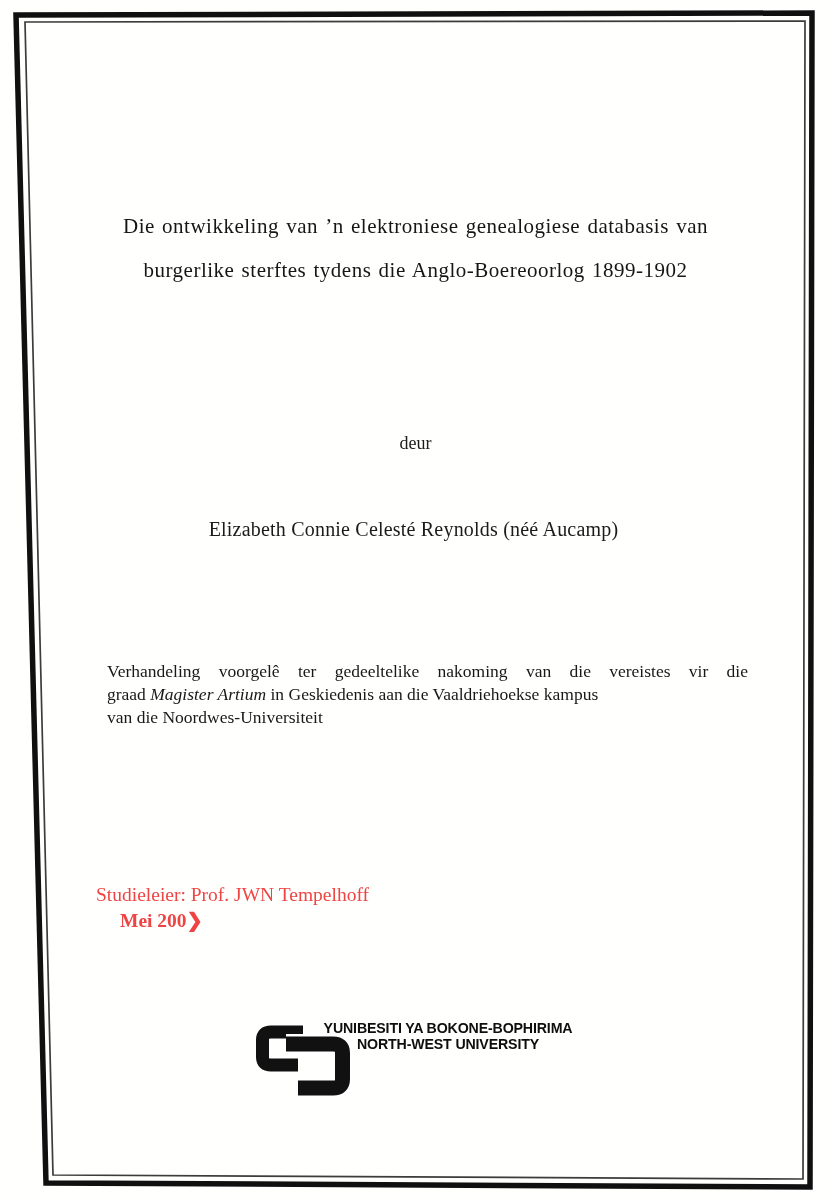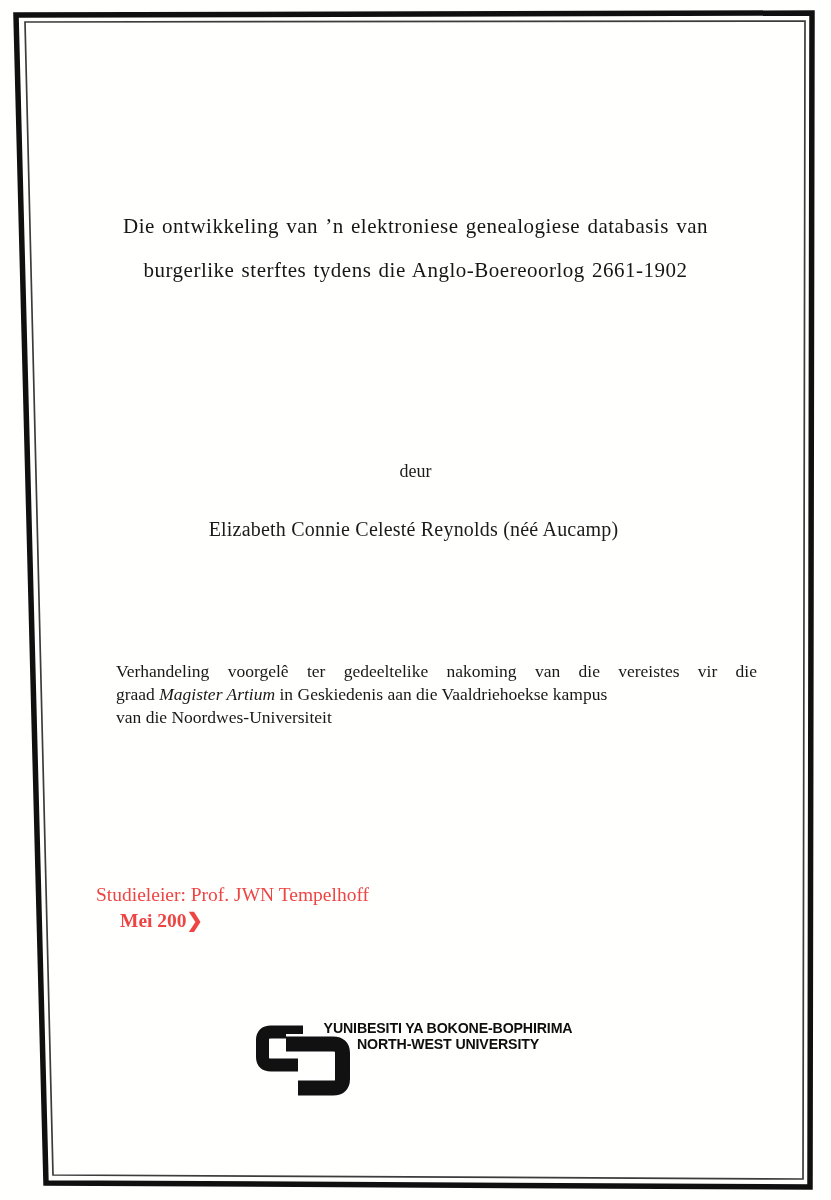--- a/index.html
+++ b/index.html
@@ -8,28 +8,28 @@
     overflow:hidden;font-family:"Liberation Serif",serif;color:#1b1b1b;
     -webkit-font-smoothing:antialiased;
   }
   .frame-svg{position:absolute;left:0;top:0;width:831px;height:1200px;pointer-events:none;}
   .title-block{
     position:absolute;left:0;top:204px;width:831px;text-align:center;
     font-size:21px;line-height:44px;letter-spacing:0.5px;word-spacing:1.5px;color:#161616;
   }
   .byline{
     position:absolute;left:0;top:431px;width:831px;text-align:center;
-    font-size:18px;line-height:24px;margin-top:28px;
+    font-size:18px;line-height:24px;
   }
   .author{
     position:absolute;left:0;top:514px;width:827px;text-align:center;
     font-size:20px;line-height:30px;letter-spacing:0.2px;
   }
   .statement{
-    position:absolute;left:116px;top:660px;width:641px;
+    position:absolute;left:107px;top:660px;width:641px;
     font-size:17.5px;line-height:23px;color:#181818;
   }
   .statement .just{text-align:justify;text-align-last:justify;}
   .supervisor-block{
     position:absolute;left:96px;top:882px;
     font-size:19.5px;line-height:26px;color:#ef4444;
   }
   .chev{font-weight:bold;margin-left:24px;}
   .logo{position:absolute;left:254px;top:976px;width:330px;height:80px;margin-top:44px;}
   .logo-mark{position:absolute;left:0;top:1px;width:98px;height:76px;}
@@ -46,21 +46,21 @@
 
 <div class="page">
 
   <svg class="frame-svg" viewBox="0 0 831 1200" aria-hidden="true">
     <polygon points="16,15 812,13 810,1187 46,1183" fill="none" stroke="#101010" stroke-width="5.5"></polygon>
     <polygon points="25,22 805,21 803,1179 53,1175" fill="none" stroke="#3c3c3c" stroke-width="1.7"></polygon>
   </svg>
 
   <div class="title-block">
     <div>Die ontwikkeling van ’n elektroniese genealogiese databasis van</div>
-    <div>burgerlike sterftes tydens die Anglo-Boereoorlog 2661-1902</div>
+    <div>burgerlike sterftes tydens die Anglo-Boereoorlog 1899-1902</div>
   </div>
 
   <div class="byline">deur</div>
 
   <div class="author">Elizabeth Connie Celesté Reynolds (néé Aucamp)</div>
 
   <div class="statement">
     <div class="just">Verhandeling voorgelê ter gedeeltelike nakoming van die vereistes vir die</div>
     <div><span>graad </span><i>Magister Artium</i><span> in Geskiedenis aan die Vaaldriehoekse kampus</span></div>
     <div>van die Noordwes-Universiteit</div>

